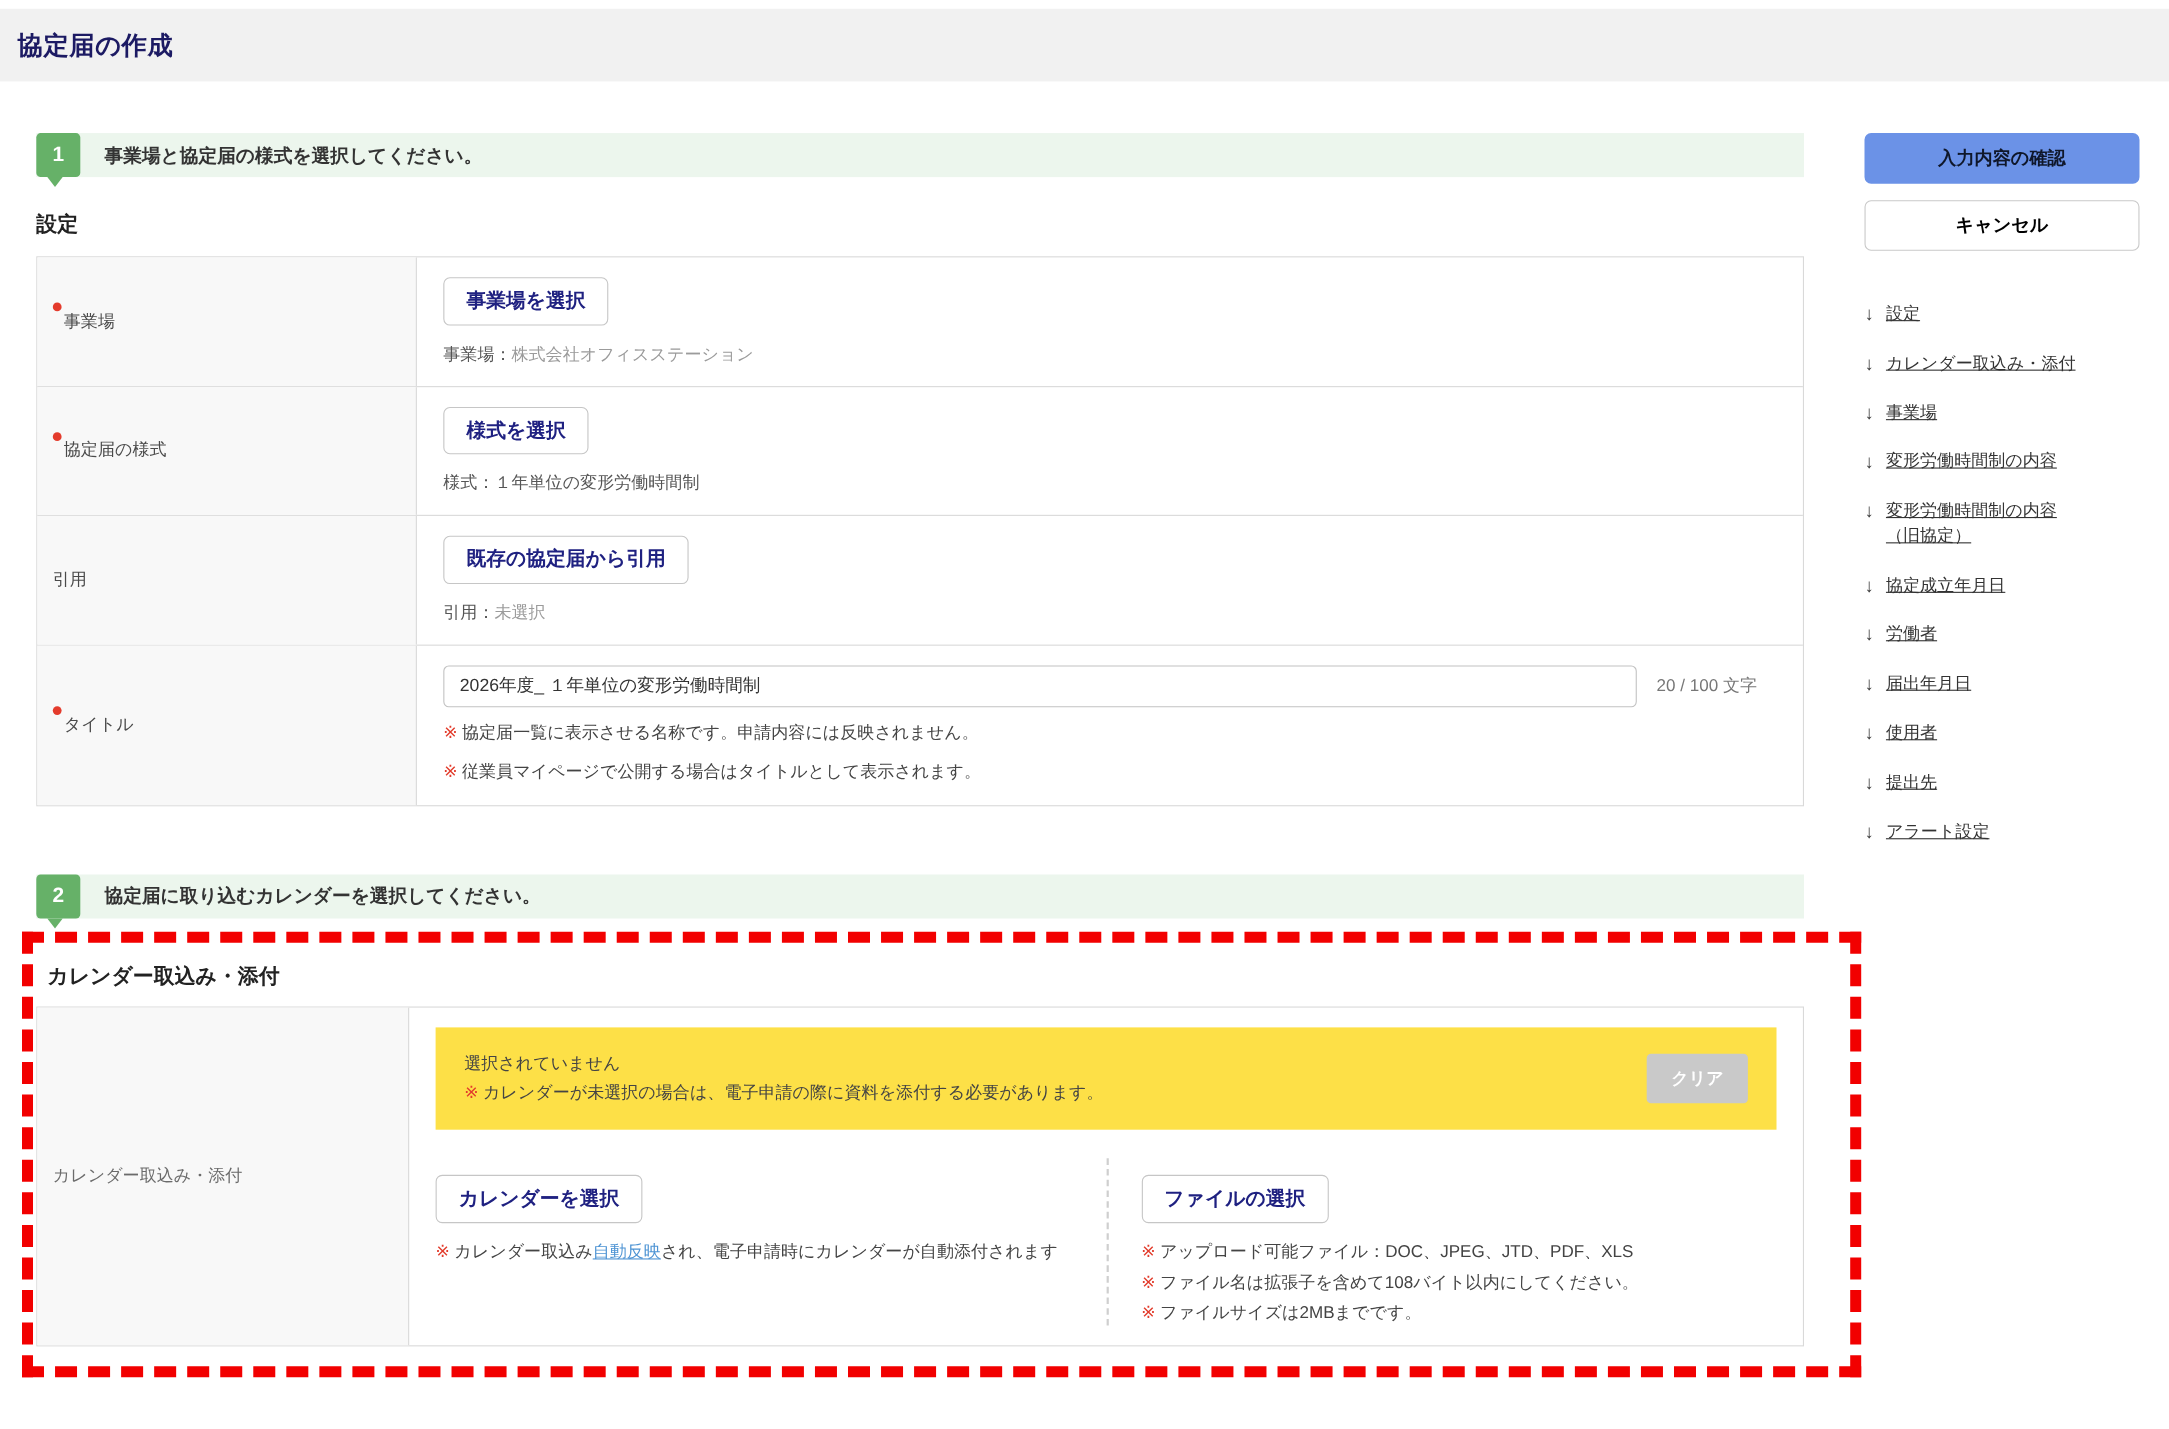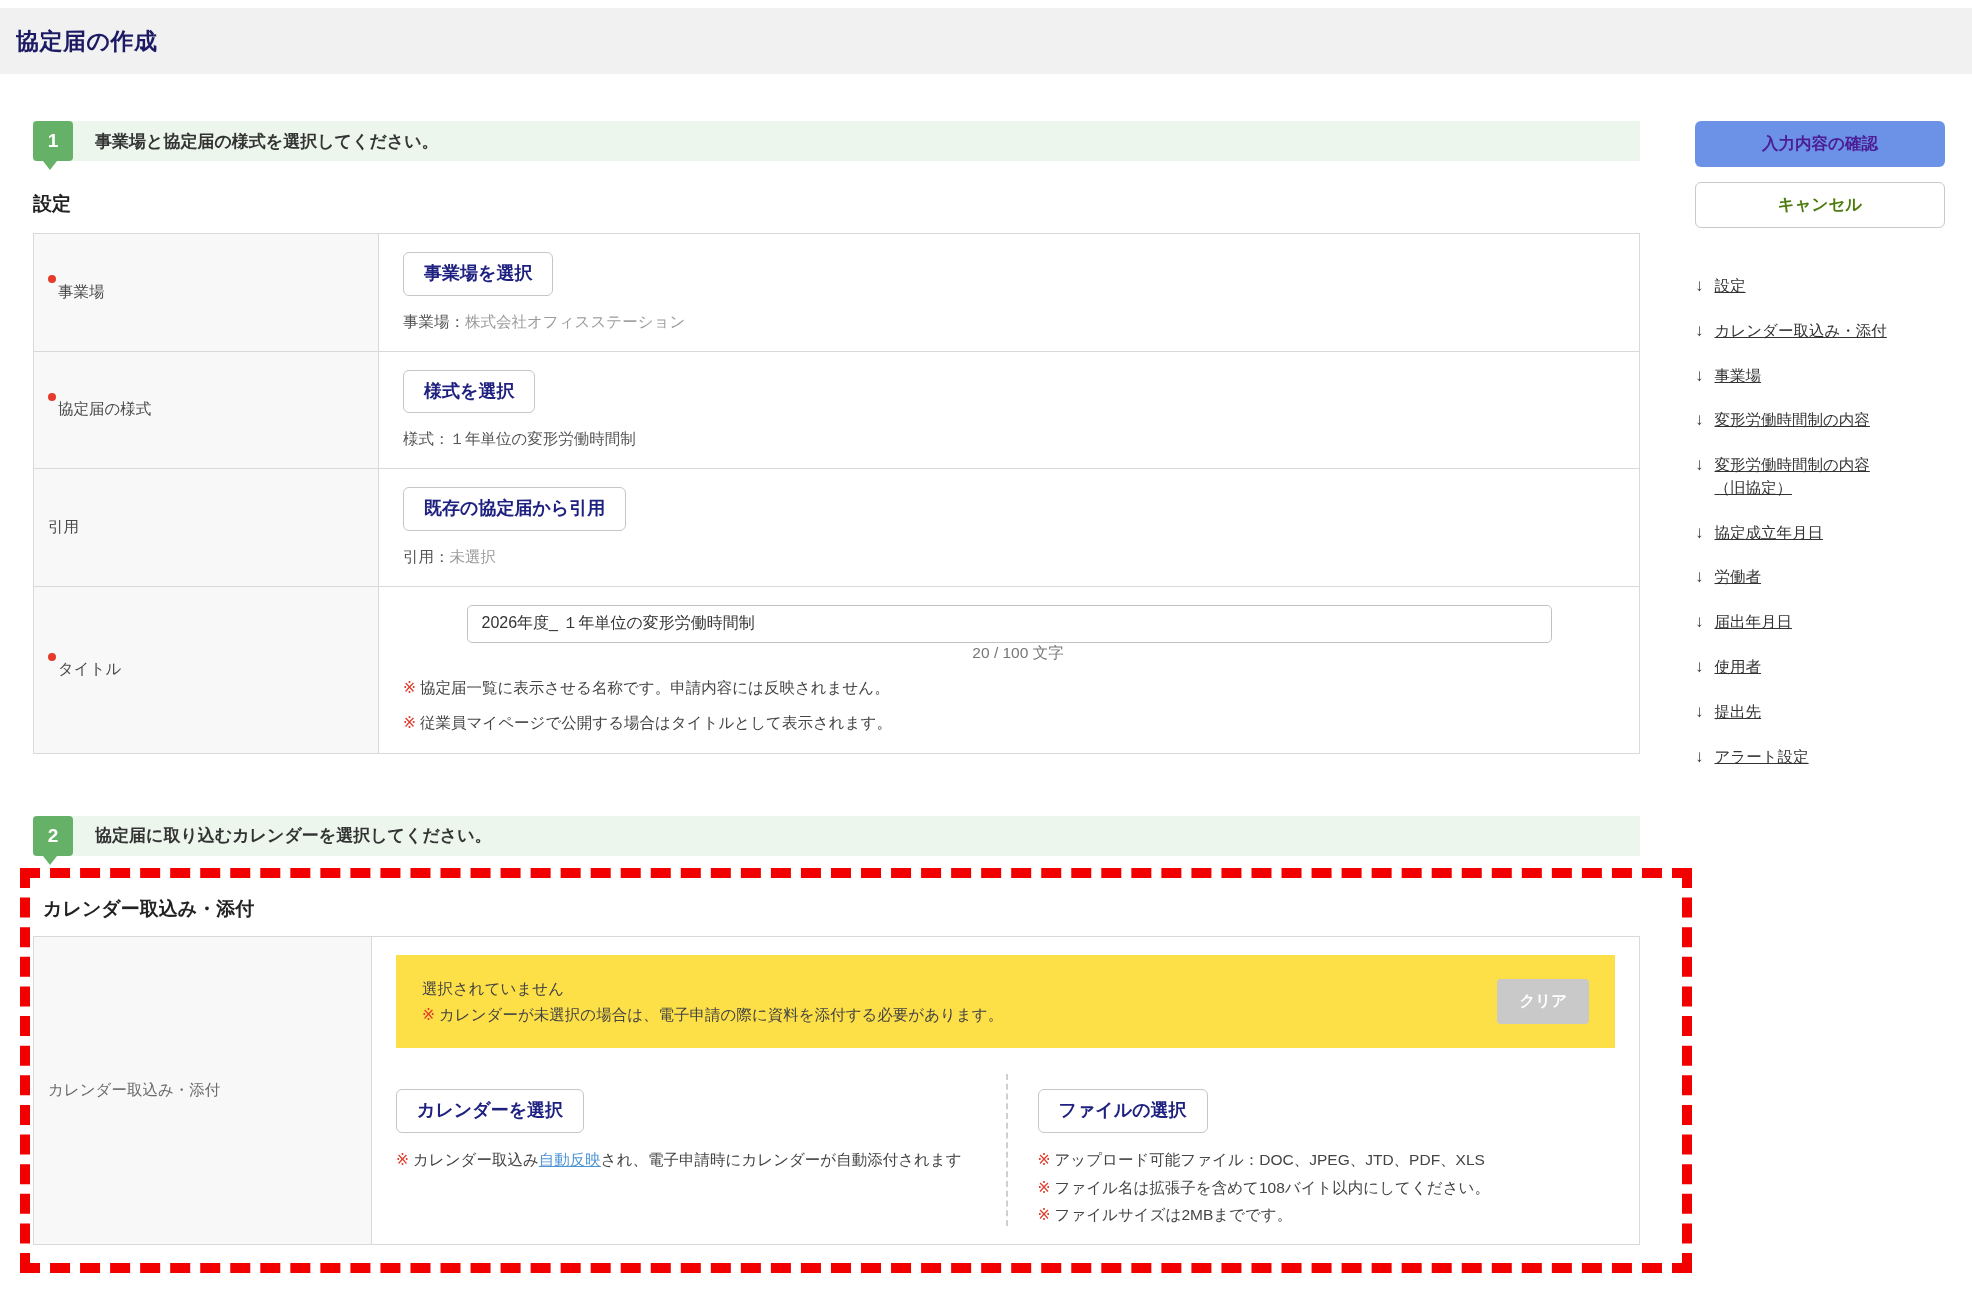--- a/index.html
+++ b/index.html
@@ -51,21 +51,21 @@
   }
   .cell-content { flex:1 1 auto; padding:18px 24px; }
 
   .btn-secondary {
     display:inline-block; background:#fff; border:1px solid #c6c6c6; border-radius:6px;
     padding:10px 20px; color:#1f2181; font-weight:bold; font-size:18px; cursor:pointer; line-height:1.2;
   }
   .value-line { margin-top:16px; font-size:15.5px; color:#555; }
   .value-muted { color:#9b9b9b; }
 
-  .input-row { display:flex; align-items:center;flex-direction:column; }
+  .input-row { display:flex; align-items:center; }
   .text-input {
     width:1085px; height:38px; border:1px solid #c2c2c2; border-radius:5px;
     padding:0 14px; font-size:16px; color:#333; font-family:inherit; background:#fff;
   }
   .char-counter { margin-left:18px; color:#777; font-size:15.5px; white-space:nowrap; }
 
   .note { display:flex; margin-top:13px; font-size:15.5px; color:#444; line-height:1.45; }
   .note-marker { color:#e23c2c; margin-right:4px; flex:0 0 auto; }
 
   
@@ -95,25 +95,25 @@
   .col + .col { border-left:2px dashed #cfcfcf; padding-left:30px; padding-right:0; }
   .col-title { font-size:15.5px; color:#444; }
   .col .btn-secondary { margin-top:15px; }
   .col .note { margin-top:16px; }
   .col .note + .note { margin-top:5px; }
   .link-inline { color:#4e94d4; text-decoration:underline; cursor:pointer; }
 
   
   .btn-primary {
     display:block; width:100%; background:#6b92e7; border:none; border-radius:6px;
-    color:#4c1d95; font-weight:bold; font-size:16.5px; padding:12px 16px; text-align:center; cursor:pointer;
+    color:#0f172a; font-weight:bold; font-size:16.5px; padding:12px 16px; text-align:center; cursor:pointer;
   }
   .btn-cancel {
     display:block; width:100%; background:#fff; border:1px solid #c9c9c9; border-radius:6px;
-    color:#4d7c0f; font-weight:bold; font-size:16.5px; padding:11px 0; text-align:center; cursor:pointer; margin-top:15px;
+    color:#000000; font-weight:bold; font-size:16.5px; padding:11px 0; text-align:center; cursor:pointer; margin-top:15px;
   }
   .anchor-list { margin-top:46px; display:flex; flex-direction:column; gap:21px; }
   .anchor-item { display:flex; align-items:flex-start; gap:11px; cursor:pointer; }
   .arrow-icon { font-size:17px; color:#3a3a3a; line-height:1.4; }
   .anchor-label { font-size:15.5px; color:#333; text-decoration:underline; line-height:1.5; }
   .anchor-label .second-line { display:block; }
 </style>
 </head>
 <body>
 

